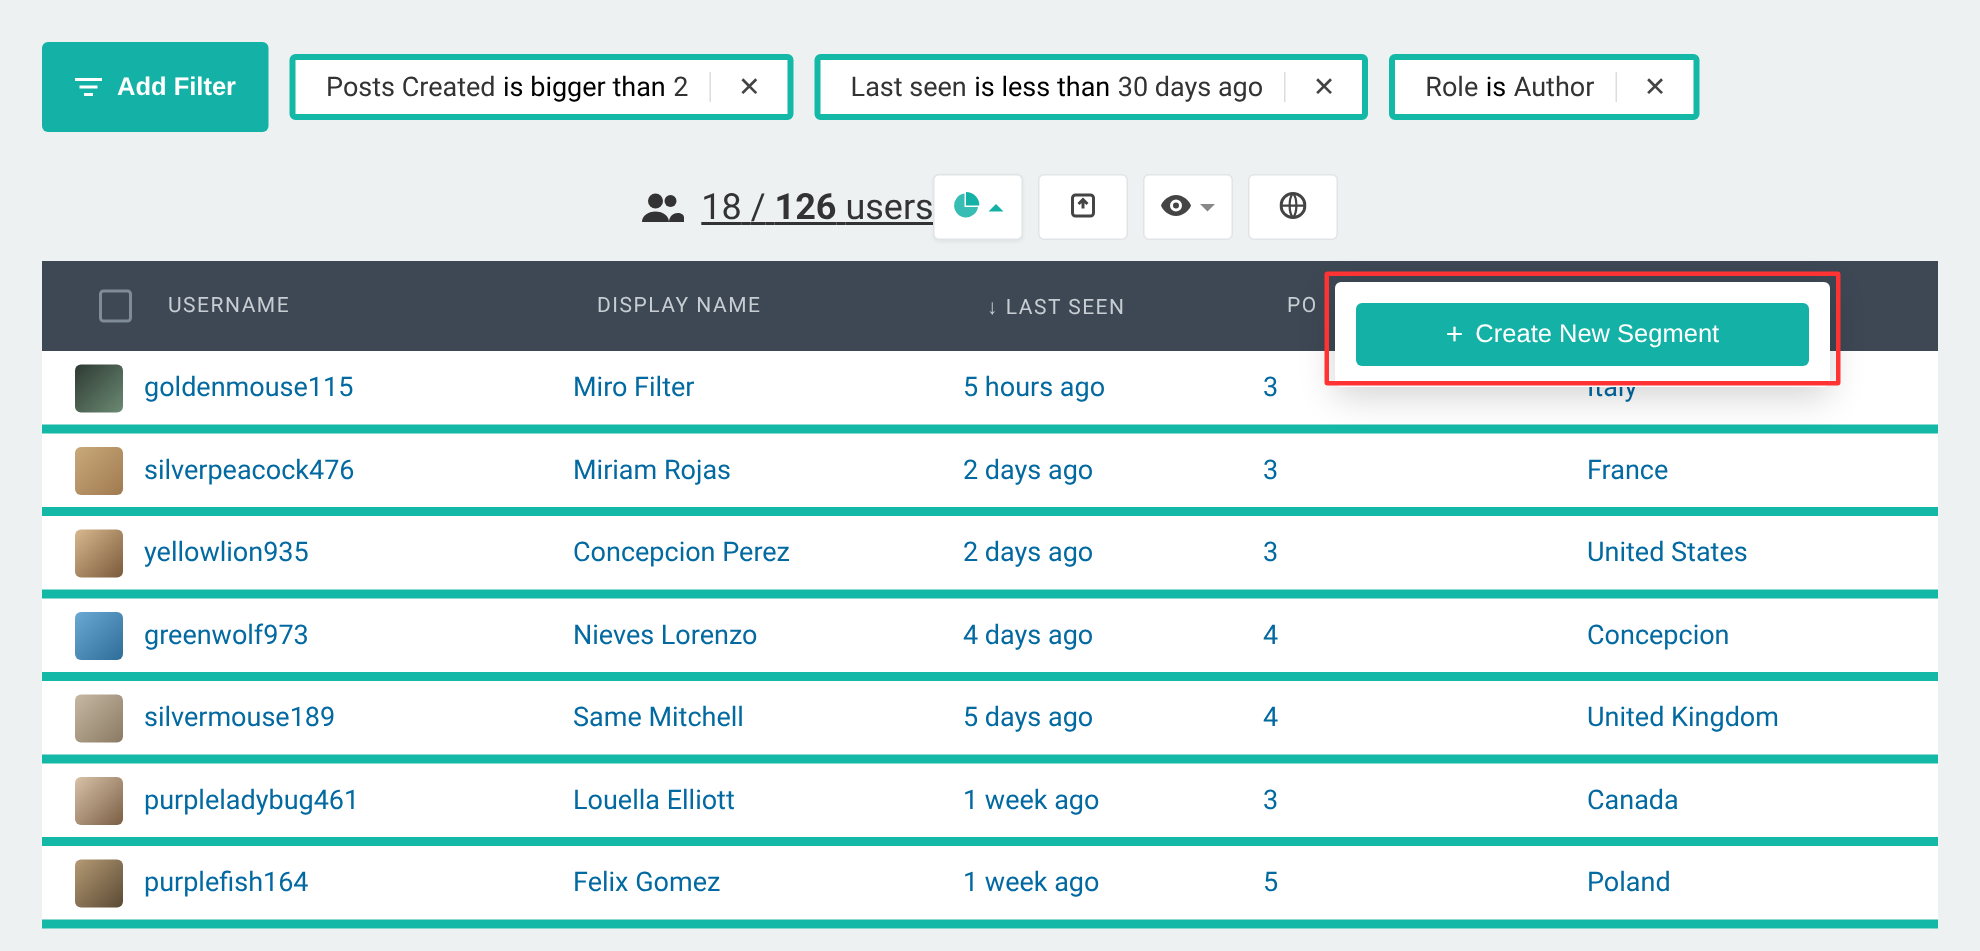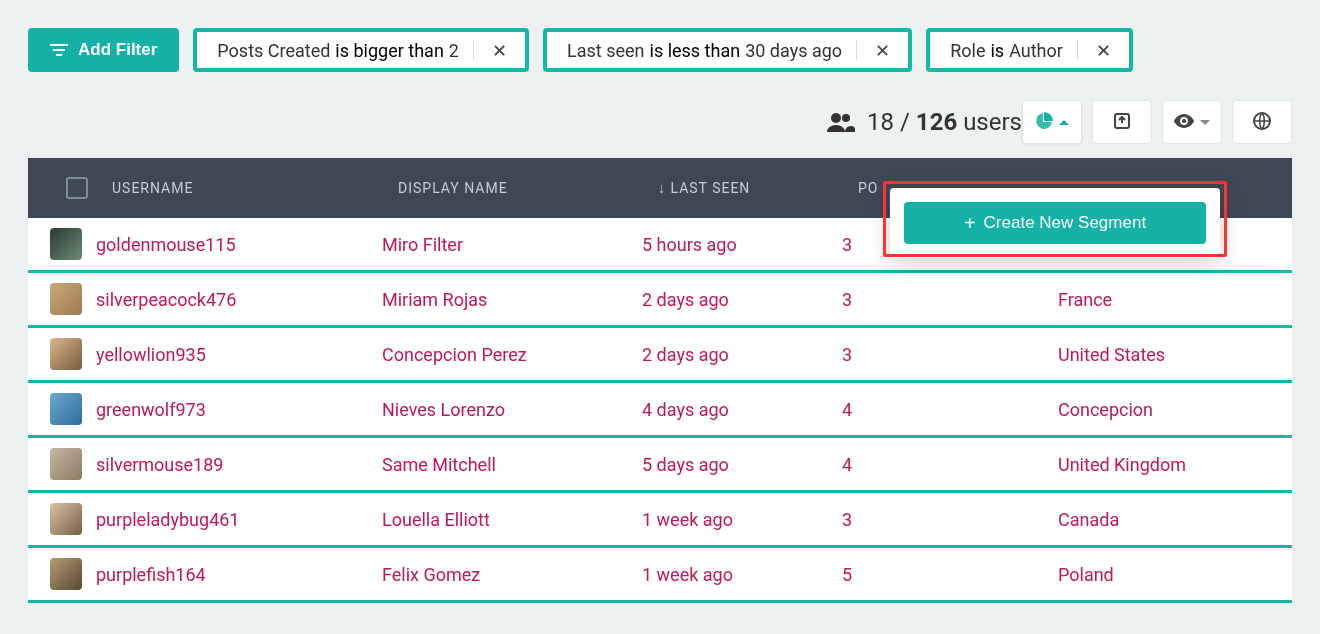--- a/index.html
+++ b/index.html
@@ -17,21 +17,21 @@
       gap: 14px;
       align-items: center;
       margin-bottom: 28px;
     }
     .btn-add-filter {
       background: #14b2a6;
       color: #fff;
       border: none;
       border-radius: 4px;
       padding: 0 22px;
-      height: 44px;
+      height: 60px;
       font-size: 17px;
       font-weight: 600;
       display: flex;
       align-items: center;
       gap: 10px;
     }
     .filter-icon svg { display:block; }
     .chip {
       background: #fff;
       border: 4px solid #14b8a6;
@@ -44,22 +44,23 @@
       color: #333;
     }
     .chip .op { color: #000000; margin: 0 5px; }
     .chip .sep {
       width: 1px; height: 20px; background: #d9dde0; margin: 0 14px;
     }
     .chip .close { color: #444; font-size: 18px; padding: 0 4px; }
     .summary-row {
       display: flex;
       align-items: center;
-      justify-content: flex-end;
+      justify-content: center;
       margin-bottom: 14px;
+      text-decoration: underline;
     }
     .summary {
       display: flex;
       align-items: center;
       gap: 12px;
       font-size: 24px;
       color: #333;
     }
     .summary .count-bold { font-weight: 700; }
     .people-icon svg { display:block; fill:#333; }
@@ -112,23 +113,23 @@
     .th-username { flex: 0 0 286px; }
     .th-display  { flex: 0 0 260px; }
     .th-lastseen { flex: 0 0 200px; }
     .th-posts    { flex: 0 0 216px; }
     .th-country  { flex: 1; }
     .trow {
       display: flex;
       align-items: center;
       height: 55px;
       padding: 0 22px;
-      border-bottom: 3px solid #14b8a6;
+      border-bottom: 6px solid #14b8a6;
       font-size: 18px;
-      color: #be185d;
+      color: #0369a1;
     }
     .td-avatar { width: 46px; }
     .avatar {
       width: 32px; height: 32px; border-radius: 4px;
       background: linear-gradient(135deg,#b7a08a,#6b5847);
       display:block;
     }
     .td-username { flex: 0 0 286px; padding-left: 0; }
     .td-display  { flex: 0 0 260px; }
     .td-lastseen { flex: 0 0 200px; }

